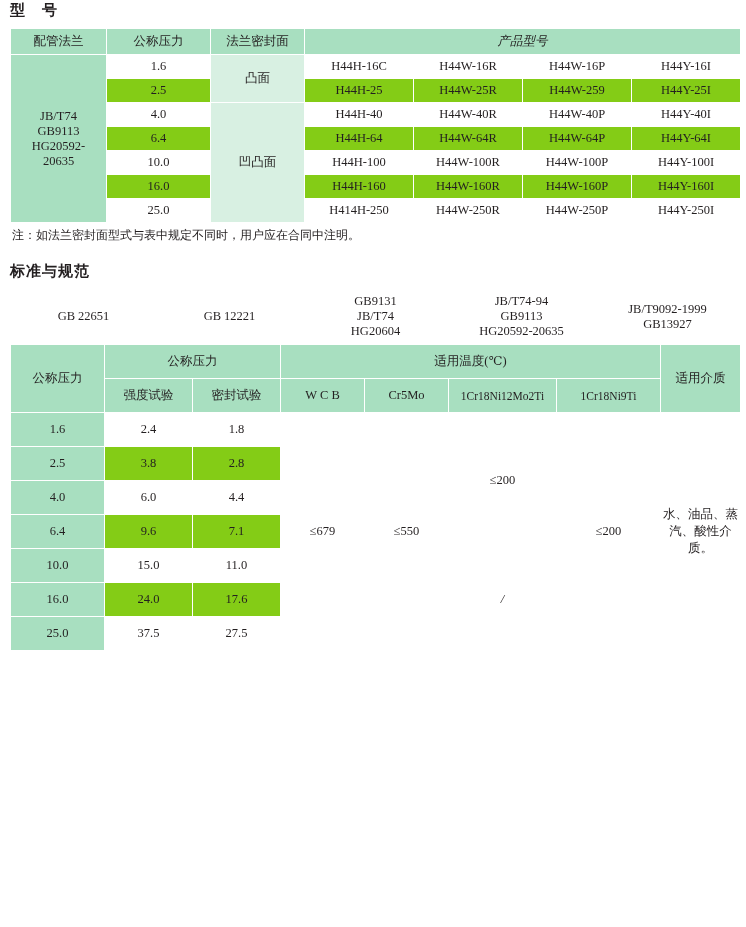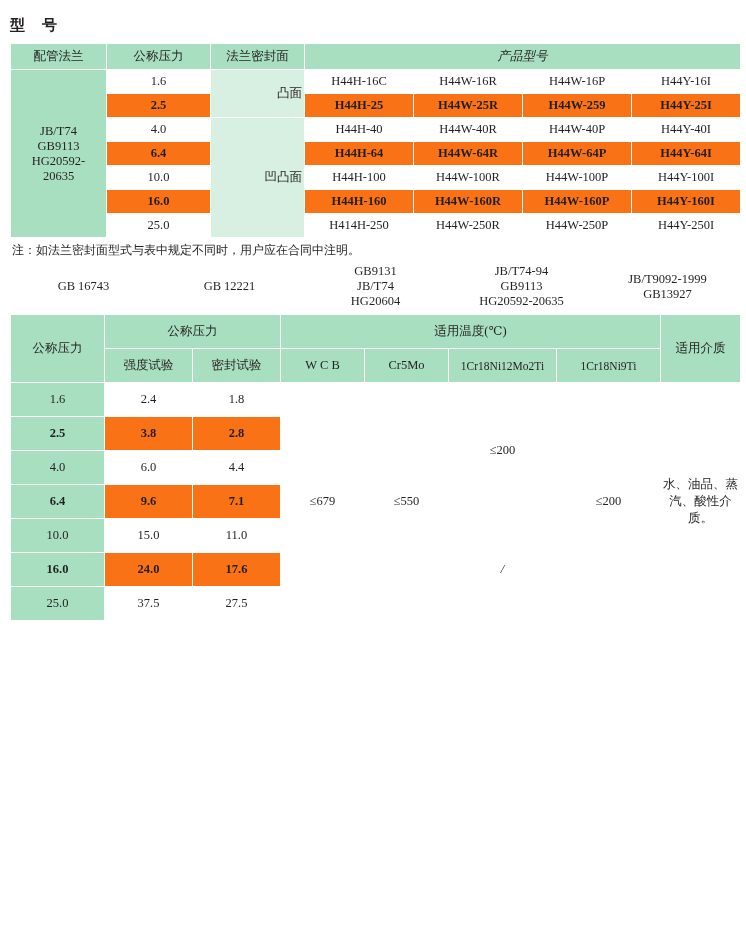--- a/index.html
+++ b/index.html
@@ -11,21 +11,21 @@
   body {
     width: 746px;
     height: 927px;
     font-family: "Liberation Serif", "DejaVu Serif", serif;
     color: #231f20;
     position: relative;
     overflow: hidden;
   }
   .page {
     width: 746px;
-    padding: 16px 8px 0 8px;
+    padding: 1px 8px 0 8px;
   }
   h2.section-title {
     font-family: "Liberation Sans", sans-serif;
     font-size: 15px;
     font-weight: bold;
     margin: 0 0 8px 2px;
     letter-spacing: 1px;
     color: #231f20;
   }
   h2.section-title.spaced {
@@ -47,23 +47,23 @@
   }
   .tbl-outer {
     border: 1px solid #4a9c6d;
   }
   .hdr {
     background: #a8dfc0;
     font-weight: normal;
     height: 26px;
   }
   .row-a { background: #ffffff; }
-  .row-b { background: #f97316; font-weight: bold; }
+  .row-b { background: #84cc16; }
   .cell-green { background: #a8dfc0; }
-  .cell-lgreen { background: #d8f0e2; text-align: right; }
+  .cell-lgreen { background: #d8f0e2; }
   .note {
     font-size: 12px;
     margin: 4px 0 0 4px;
     font-family: "Liberation Serif", "DejaVu Serif", serif;
   }
   .para {
     font-size: 13px;
     line-height: 1.75;
     margin: 4px 4px 0 4px;
     text-align: justify;
@@ -162,33 +162,34 @@
         <td>H44W-250R</td>
         <td>H44W-250P</td>
         <td>H44Y-250I</td>
       </tr>
     </tbody>
   </table>
 
   <p class="note">注：如法兰密封面型式与表中规定不同时，用户应在合同中注明。</p>
 
 
+  <h2 class="section-title spaced">标准与规范</h2>
 
   <table class="tbl-outer std-table">
     <colgroup>
       <col style="width:146px">
       <col style="width:146px">
       <col style="width:146px">
       <col style="width:146px">
       <col style="width:146px">
     </colgroup>
     <tbody>
       <tr class="row-a">
         <td>
-          <div>GB 16743</div>
+          <div>GB 22651</div>
         </td>
         <td>
           <div>GB 12221</div>
         </td>
         <td>
           <div>GB9131</div>
           <div>JB/T74</div>
           <div>HG20604</div>
         </td>
         <td>

